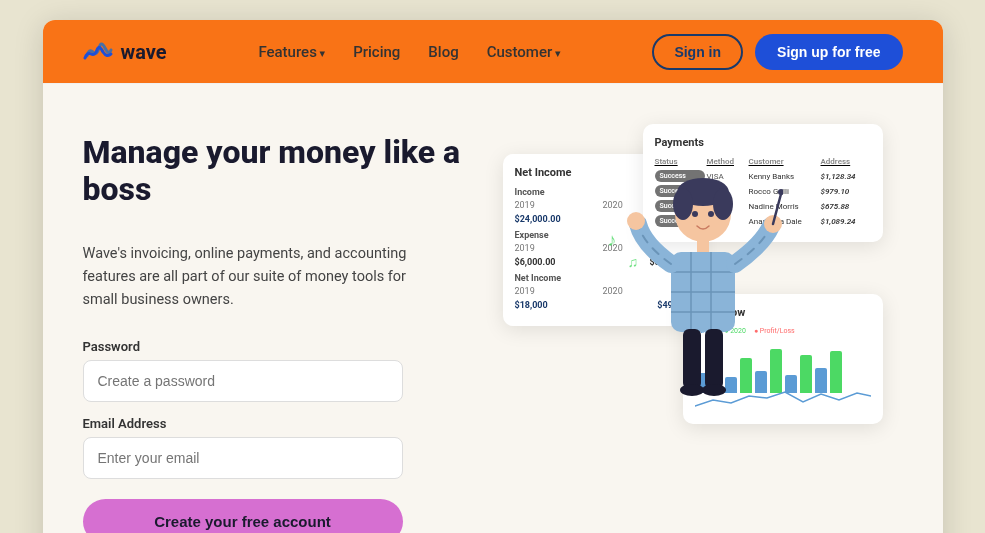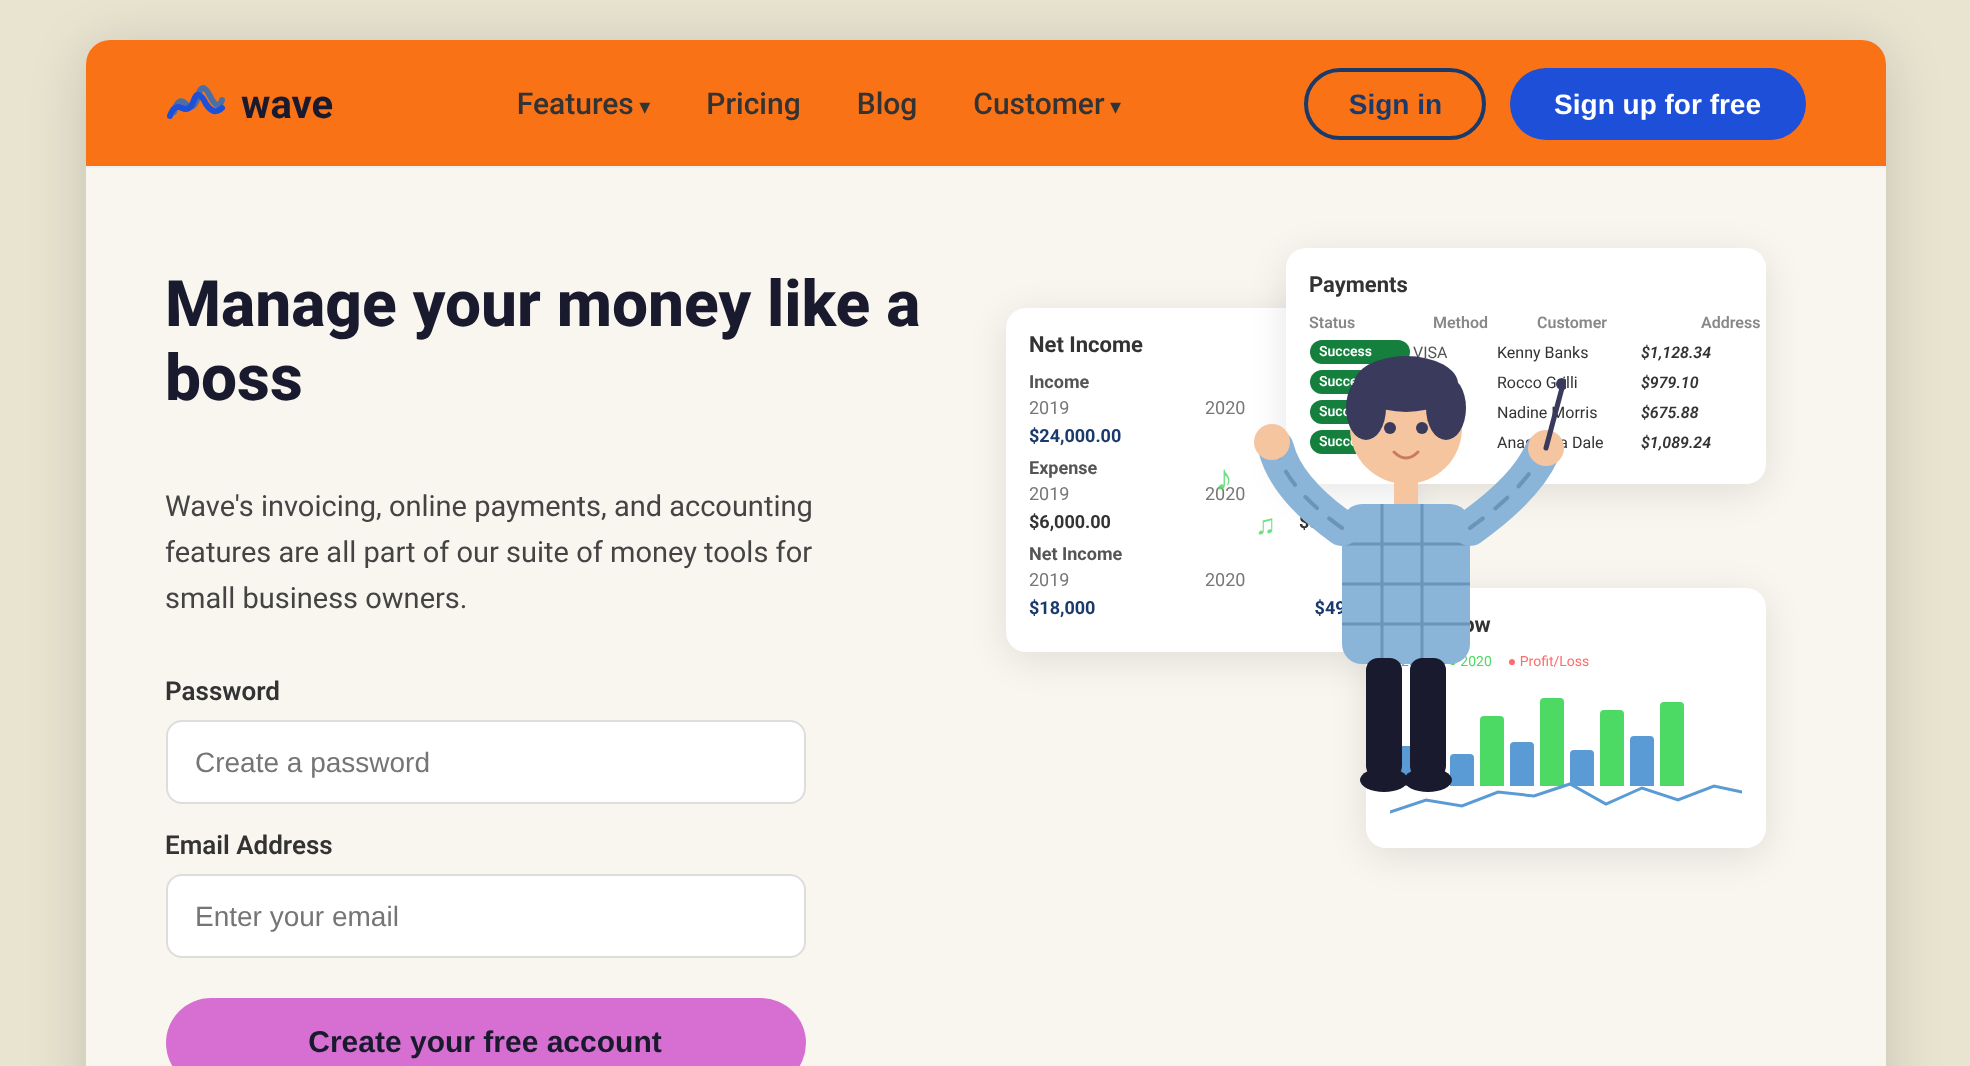--- a/index.html
+++ b/index.html
@@ -197,37 +197,38 @@
       font-size: 9px;
       font-weight: 700;
       color: #555;
       margin-top: 6px;
       margin-bottom: 3px;
     }
     
     .payments-header {
       display: grid;
       grid-template-columns: 50px 40px 70px 50px;
-      gap: 12px;
+      gap: 2px;
       margin-bottom: 4px;
+      text-decoration: underline;
     }
     .payments-col-hdr {
       font-size: 8px;
       color: #888;
       font-weight: 600;
     }
     .payments-row {
       display: grid;
       grid-template-columns: 50px 40px 70px 50px;
       gap: 2px;
       align-items: center;
       margin-bottom: 3px;
     }
     .status-badge {
-      background: #15803d;
+      background: #737373;
       color: #fff;
       font-size: 7px;
       padding: 2px 5px;
       border-radius: 8px;
       font-weight: 600;
     }
     .method-text {
       font-size: 8px;
       color: #555;
     }

